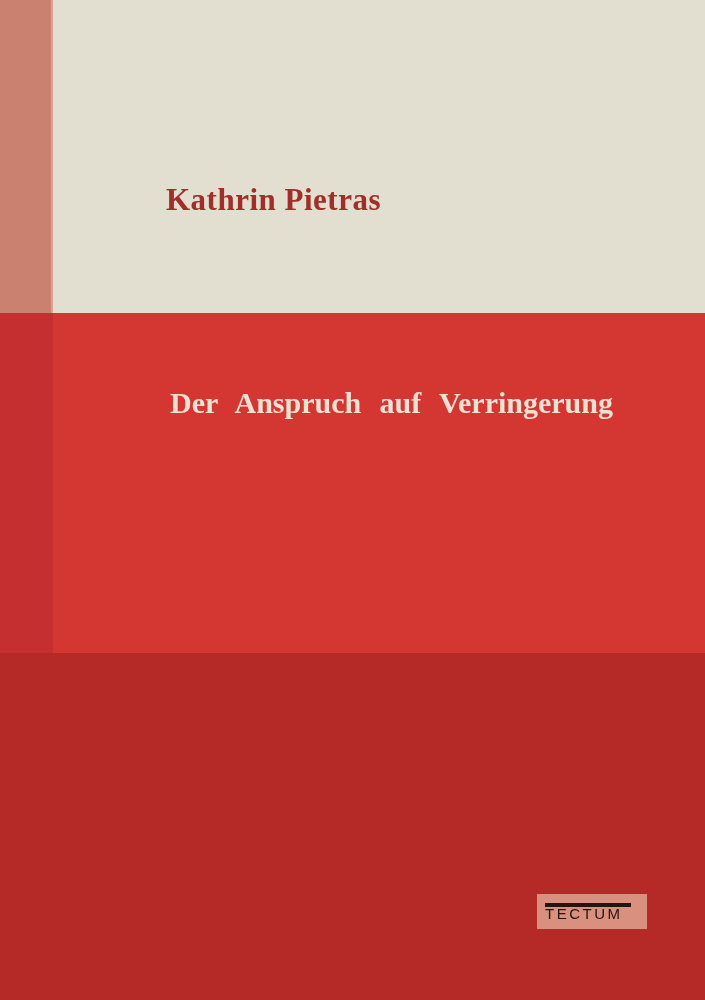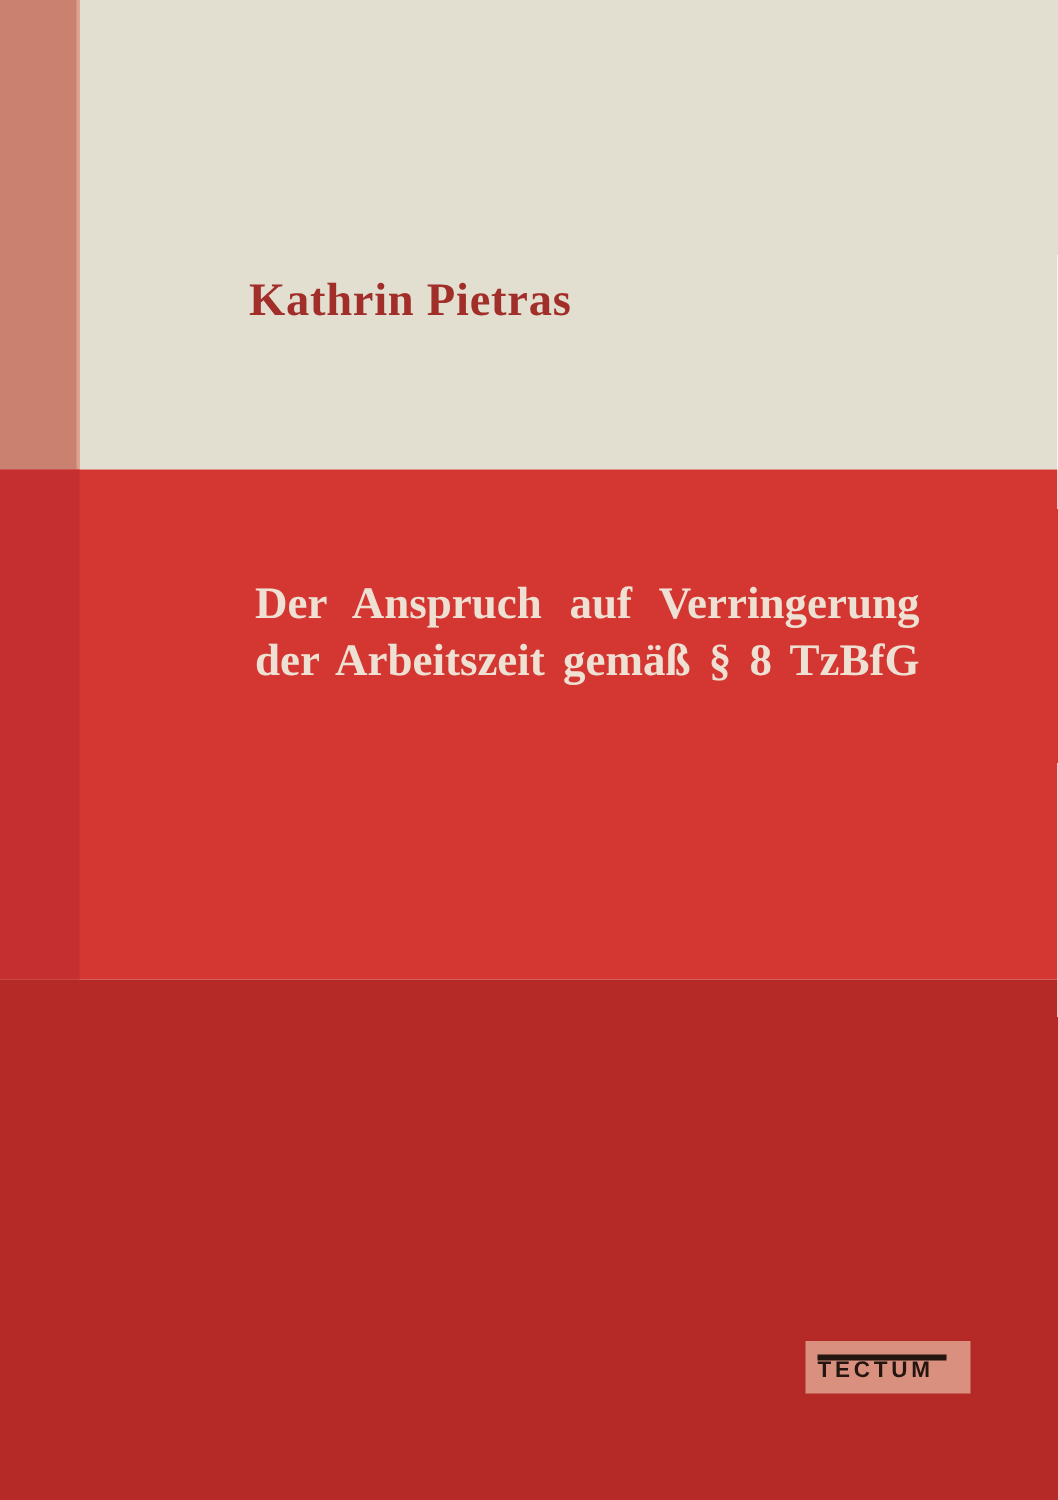--- a/index.html
+++ b/index.html
@@ -94,21 +94,21 @@
   }
   .logo-inner { width: 94px; }
   .logo-bar {
     width: 86px;
     height: 4px;
     background: var(--logo-text);
     margin-bottom: 0px;
   }
   .logo-text {
     font-family: "Liberation Sans", sans-serif;
-    font-weight: bold;
+    font-weight: normal;
     font-size: 15px;
     line-height: 15px;
     letter-spacing: 2.5px;
     color: var(--logo-text);
     margin-top: -1px;
     white-space: nowrap;
   }
 </style>
 </head>
 <body>
@@ -117,21 +117,20 @@
 
   <div class="top-section">
     <div class="rose-stripe"></div>
     <div class="author-name">Kathrin Pietras</div>
   </div>
 
   <div class="title-band">
     <div class="band-left-accent"></div>
     <div class="book-title">
       <div class="title-line">Der Anspruch auf Verringerung</div>
-      <div class="title-line">der Arbeitszeit gemäß § 8 TzBfG</div>
     </div>
   </div>
 
   <div class="bottom-section">
     <div class="publisher-logo">
       <div class="logo-inner">
         <div class="logo-bar"></div>
         <div class="logo-text">TECTUM</div>
       </div>
     </div>

